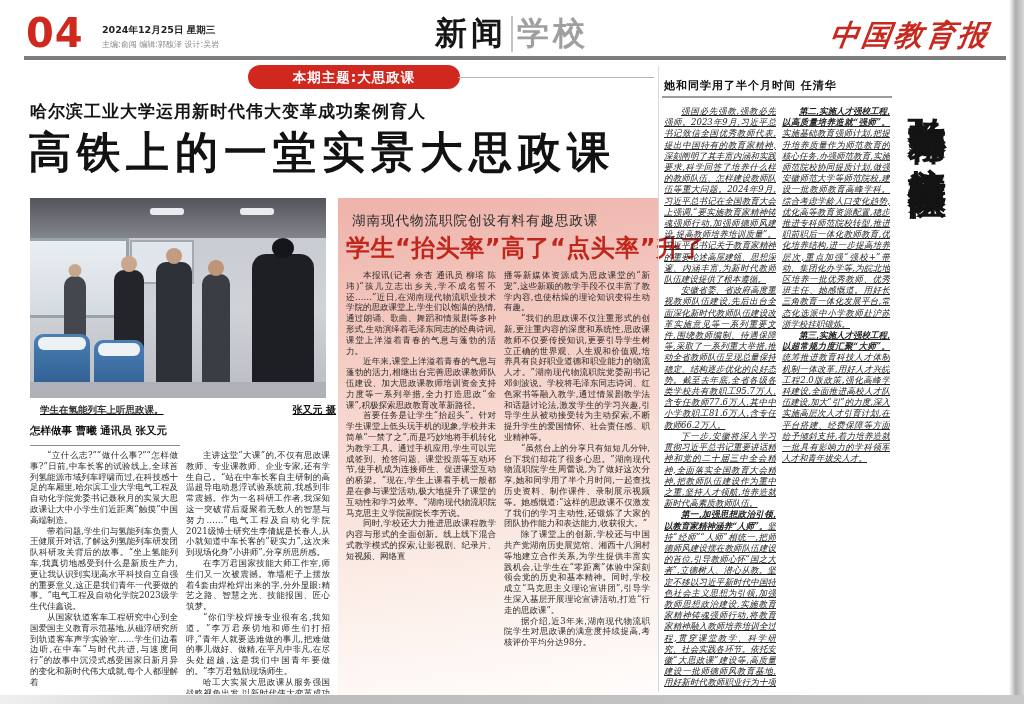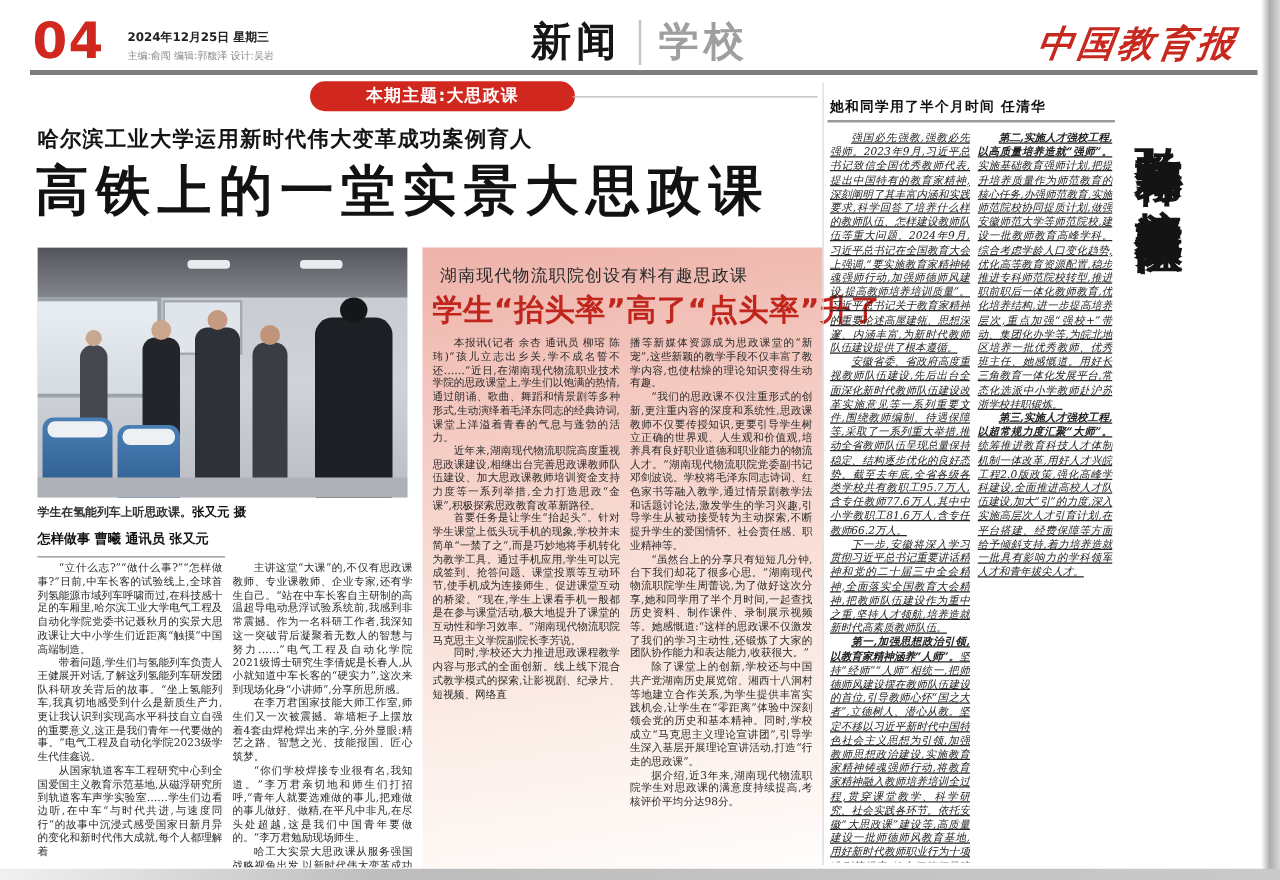--- a/index.html
+++ b/index.html
@@ -2,21 +2,21 @@
 <html><head>
 <meta charset="utf-8">
 <style>
   html,body{margin:0;padding:0;background:#e8e8e8;font-family:"DejaVu Sans",sans-serif;}
   #page{position:relative;width:1024px;height:704px;background:#ffffff;overflow:hidden;}
 
   
   .pagenum{position:absolute;left:26px;top:10px;font-size:40px;font-weight:900;color:#d0281e;letter-spacing:1px;}
   .dateline{position:absolute;left:102px;top:24px;font-size:9.5px;font-weight:bold;color:#222;}
   .staffline{position:absolute;left:102px;top:39px;font-size:8px;color:#8a8a8a;}
-  .section-title{position:absolute;left:50%;top:12px;transform:translateX(-50%);display:flex;align-items:center;gap:14px;}
+  .section-title{position:absolute;left:50%;top:12px;transform:translateX(-50%);display:flex;align-items:center;gap:4px;}
   .sec-a{font-size:32px;font-weight:900;color:#151515;letter-spacing:4px;}
   .sec-div{width:2px;height:36px;background:#c4c4c4;}
   .sec-b{font-size:32px;font-weight:900;color:#9f9f9f;letter-spacing:4px;}
   .paper-logo{position:absolute;right:34px;top:16px;font-family:"DejaVu Serif",serif;font-style:italic;font-weight:bold;font-size:29px;color:#c8291f;letter-spacing:3px;transform:skewX(-8deg);}
   .top-rule{position:absolute;left:24px;top:56px;width:982px;height:4px;background:#7d7d7d;}
 
   
   .badge{position:absolute;left:248px;top:65px;width:212px;height:24px;background:#d0281e;border-radius:13px;color:#fff;font-size:13.5px;font-weight:bold;text-align:center;line-height:24px;letter-spacing:1px;}
   .badge-rule{position:absolute;left:458px;top:77px;width:196px;height:1px;background:#b5b5b5;}
 
@@ -28,21 +28,21 @@
   .ph-ceiling{position:absolute;left:0;top:0;width:100%;height:40px;background:linear-gradient(180deg,#54555b,#84868d);}
   .ph-light{position:absolute;top:10px;width:34px;height:7px;background:#e9ecef;border-radius:3px;}
   .ph-window{position:absolute;left:0;top:40px;width:96px;height:74px;background:linear-gradient(180deg,#e9eef2,#d4dbe1);border:3px solid #9aa2ab;border-left:none;}
   .ph-window2{position:absolute;left:100px;top:42px;width:60px;height:40px;background:#dfe5ea;border:2px solid #a3aab2;}
   .person{position:absolute;border-radius:10px 10px 3px 3px;}
   .head{position:absolute;left:50%;transform:translateX(-50%);top:-14px;width:16px;height:16px;border-radius:50%;}
   .seat{position:absolute;width:56px;height:62px;border-radius:9px 9px 0 0;background:linear-gradient(180deg,#4a7fb5,#2c5a8c);}
   .seat .rest{position:absolute;left:4px;top:3px;right:4px;height:13px;border-radius:6px;background:#eef1f4;}
   .ph-floor{position:absolute;left:0;bottom:0;width:100%;height:16px;background:#aeb2b8;}
 
-  .caption-row{position:absolute;left:30px;top:403px;width:296px;display:flex;align-items:baseline;}
+  .caption-row{position:absolute;left:40px;top:403px;width:296px;display:flex;justify-content:space-between;align-items:baseline;text-decoration:underline;}
   .caption{font-family:"DejaVu Serif",serif;font-size:9.5px;font-weight:bold;color:#333;}
   .credit{font-size:10px;font-weight:bold;color:#111;}
   .byline-l{position:absolute;left:30px;top:424px;width:150px;font-size:10.5px;font-weight:bold;color:#111;border-bottom:1.5px solid #8a8a8a;padding-bottom:7px;}
 
   .acol{position:absolute;overflow:hidden;font-family:"DejaVu Serif",serif;font-size:8.5px;line-height:10.8px;color:#2a2a2a;text-align:justify;}
   .acol p{margin:0;text-indent:2em;}
   .acol p.cont{text-indent:0;}
 
   
   .mid-panel{position:absolute;left:338px;top:198px;width:320px;height:498px;background:linear-gradient(172deg,#eeb2aa 0%,#f3c6bd 22%,#f8dcd4 48%,#fcefe9 75%,#fffdfc 100%);}
@@ -133,21 +133,21 @@
     <p>“你们学校焊接专业很有名,我知道。”李万君亲切地和师生们打招呼,“青年人就要选难做的事儿,把难做的事儿做好、做精,在平凡中非凡,在尽头处超越,这是我们中国青年要做的。”李万君勉励现场师生。</p>
     <p>哈工大实景大思政课从服务强国战略视角出发,以新时代伟大变革成功案例为导引选题开课,建立虚拟教研室,备学生、备教团、备场地、备</p>
   </div>
 
   <div class="mid-panel"></div>
   <div class="kicker-m">湖南现代物流职院创设有料有趣思政课</div>
   <div class="headline-m">学生“抬头率”高了“点头率”升了</div>
 
   <div class="acol" style="left:346px;top:270px;width:150px;height:420px;">
     <p>本报讯(记者 余杏 通讯员 柳瑢 陈玮)“孩儿立志出乡关,学不成名誓不还……”近日,在湖南现代物流职业技术学院的思政课堂上,学生们以饱满的热情,通过朗诵、歌曲、舞蹈和情景剧等多种形式,生动演绎着毛泽东同志的经典诗词,课堂上洋溢着青春的气息与蓬勃的活力。</p>
-    <p>近年来,湖南现代物流职院高度重视思政课建设,相继出台完善思政课教师队伍建设、加大思政课教师培训资金支持力度等一系列举措,全力打造思政“金课”,积极探索思政教育改革新路径。</p>
+    <p>近年来,课堂上洋溢着青春的气息与蓬勃的活力,相继出台完善思政课教师队伍建设、加大思政课教师培训资金支持力度等一系列举措,全力打造思政“金课”,积极探索思政教育改革新路径。</p>
     <p>首要任务是让学生“抬起头”。针对学生课堂上低头玩手机的现象,学校并未简单“一禁了之”,而是巧妙地将手机转化为教学工具。通过手机应用,学生可以完成签到、抢答问题、课堂投票等互动环节,使手机成为连接师生、促进课堂互动的桥梁。“现在,学生上课看手机一般都是在参与课堂活动,极大地提升了课堂的互动性和学习效率。”湖南现代物流职院马克思主义学院副院长李芳说。</p>
     <p>同时,学校还大力推进思政课程教学内容与形式的全面创新。线上线下混合式教学模式的探索,让影视剧、纪录片、短视频、网络直</p>
   </div>
   <div class="acol" style="left:504px;top:270px;width:146px;height:420px;">
     <p class="cont">播等新媒体资源成为思政课堂的“新宠”,这些新颖的教学手段不仅丰富了教学内容,也使枯燥的理论知识变得生动有趣。</p>
     <p>“我们的思政课不仅注重形式的创新,更注重内容的深度和系统性,思政课教师不仅要传授知识,更要引导学生树立正确的世界观、人生观和价值观,培养具有良好职业道德和职业能力的物流人才。”湖南现代物流职院党委副书记邓剑波说。学校将毛泽东同志诗词、红色家书等融入教学,通过情景剧教学法和话题讨论法,激发学生的学习兴趣,引导学生从被动接受转为主动探索,不断提升学生的爱国情怀、社会责任感、职业精神等。</p>
     <p>“虽然台上的分享只有短短几分钟,台下我们却花了很多心思。”湖南现代物流职院学生周蕾说,为了做好这次分享,她和同学用了半个月时间,一起查找历史资料、制作课件、录制展示视频等。她感慨道:“这样的思政课不仅激发了我们的学习主动性,还锻炼了大家的团队协作能力和表达能力,收获很大。”</p>
     <p>除了课堂上的创新,学校还与中国共产党湖南历史展览馆、湘西十八洞村等地建立合作关系,为学生提供丰富实践机会,让学生在“零距离”体验中深刻领会党的历史和基本精神。同时,学校成立“马克思主义理论宣讲团”,引导学生深入基层开展理论宣讲活动,打造“行走的思政课”。</p>
     <p>据介绍,近3年来,湖南现代物流职院学生对思政课的满意度持续提高,考核评价平均分达98分。</p>
   </div>

